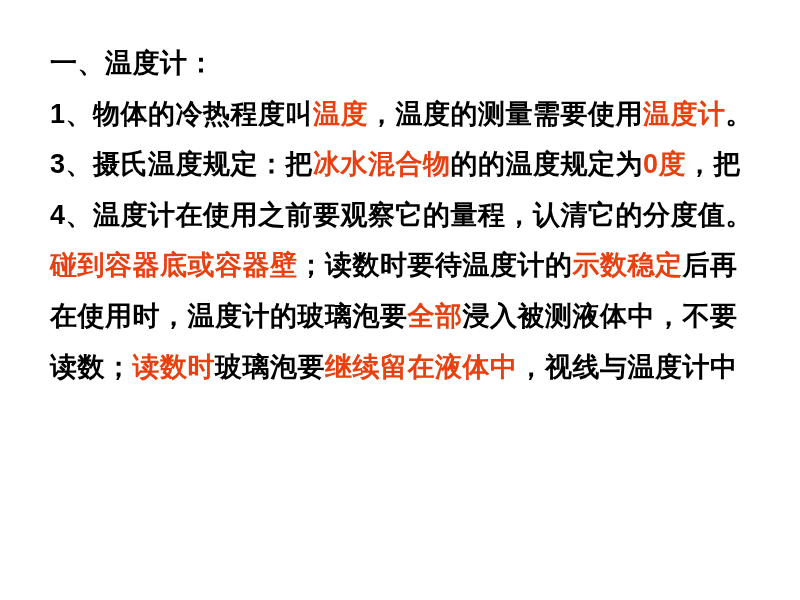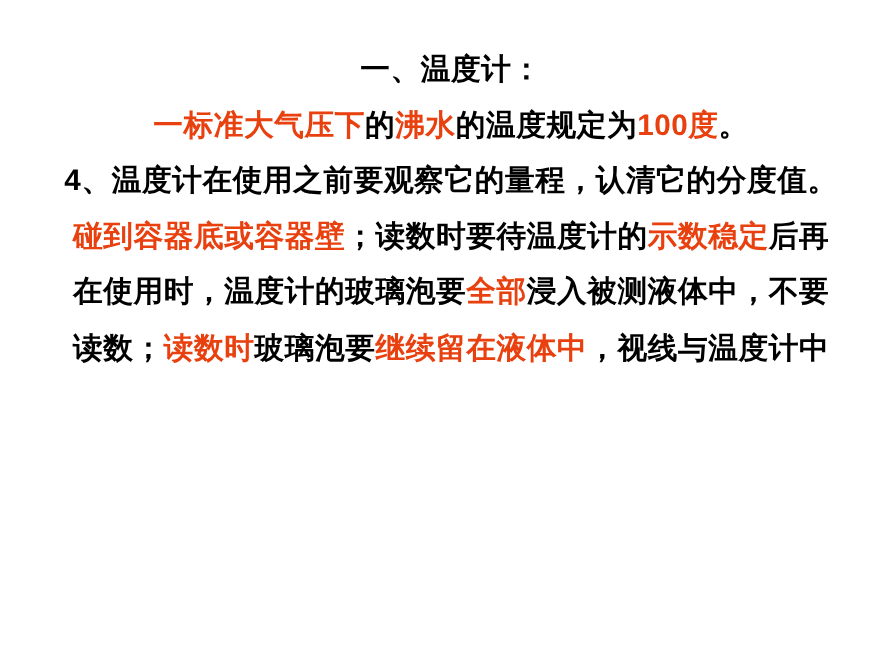--- a/index.html
+++ b/index.html
@@ -1,20 +1,20 @@
 <!DOCTYPE html>
 <html style="--text-color: #000000; --hl-color: #e8400e; --bg-color: #ffffff;"><head>
 <meta charset="utf-8">
 <style>
   :root {
     --text-color: #000000;
     --hl-color: #e8400e;
     --bg-color: #ffffff;
   }
-  * { box-sizing: border-box; text-align: center; }
+  * { box-sizing: border-box; }
   html, body {
     margin: 0;
     padding: 0;
   }
   body {
     width: 800px;
     height: 600px;
     background: var(--bg-color);
     overflow: hidden;
     position: relative;
@@ -35,18 +35,19 @@
     color: var(--text-color);
   }
   .run { color: var(--text-color); }
   .run.hl { color: var(--hl-color); }
 </style>
 </head>
 <body>
 
 <div class="slide">
     <div class="line"><span class="run">一、温度计：</span></div>
-    <div class="line"><span class="run hl">一标准大气压下</span><span class="run">的</span><span class="run hl">沸水</span><span class="run">的温度规定为</span><span class="run hl">100度</span><span class="run">。</span></div>
+    <div class="line"><span class="run">1、物体的冷热程度叫</span><span class="run hl">温度</span><span class="run">，温度的测量需要使用</span><span class="run hl">温度计</span><span class="run">。</span></div>
+    <div class="line"><span class="run">3、摄氏温度规定：把</span><span class="run hl">冰水混合物</span><span class="run">的的温度规定为</span><span class="run hl">0度</span><span class="run">，把</span></div>
     <div class="line"><span class="run">4、温度计在使用之前要观察它的量程，认清它的分度值。</span></div>
     <div class="line"><span class="run hl">碰到容器底或容器壁</span><span class="run">；读数时要待温度计的</span><span class="run hl">示数稳定</span><span class="run">后再</span></div>
     <div class="line"><span class="run">在使用时，温度计的玻璃泡要</span><span class="run hl">全部</span><span class="run">浸入被测液体中，不要</span></div>
     <div class="line"><span class="run">读数；</span><span class="run hl">读数时</span><span class="run">玻璃泡要</span><span class="run hl">继续留在液体中</span><span class="run">，视线与温度计中</span></div>
   </div>
 
 </body></html>

